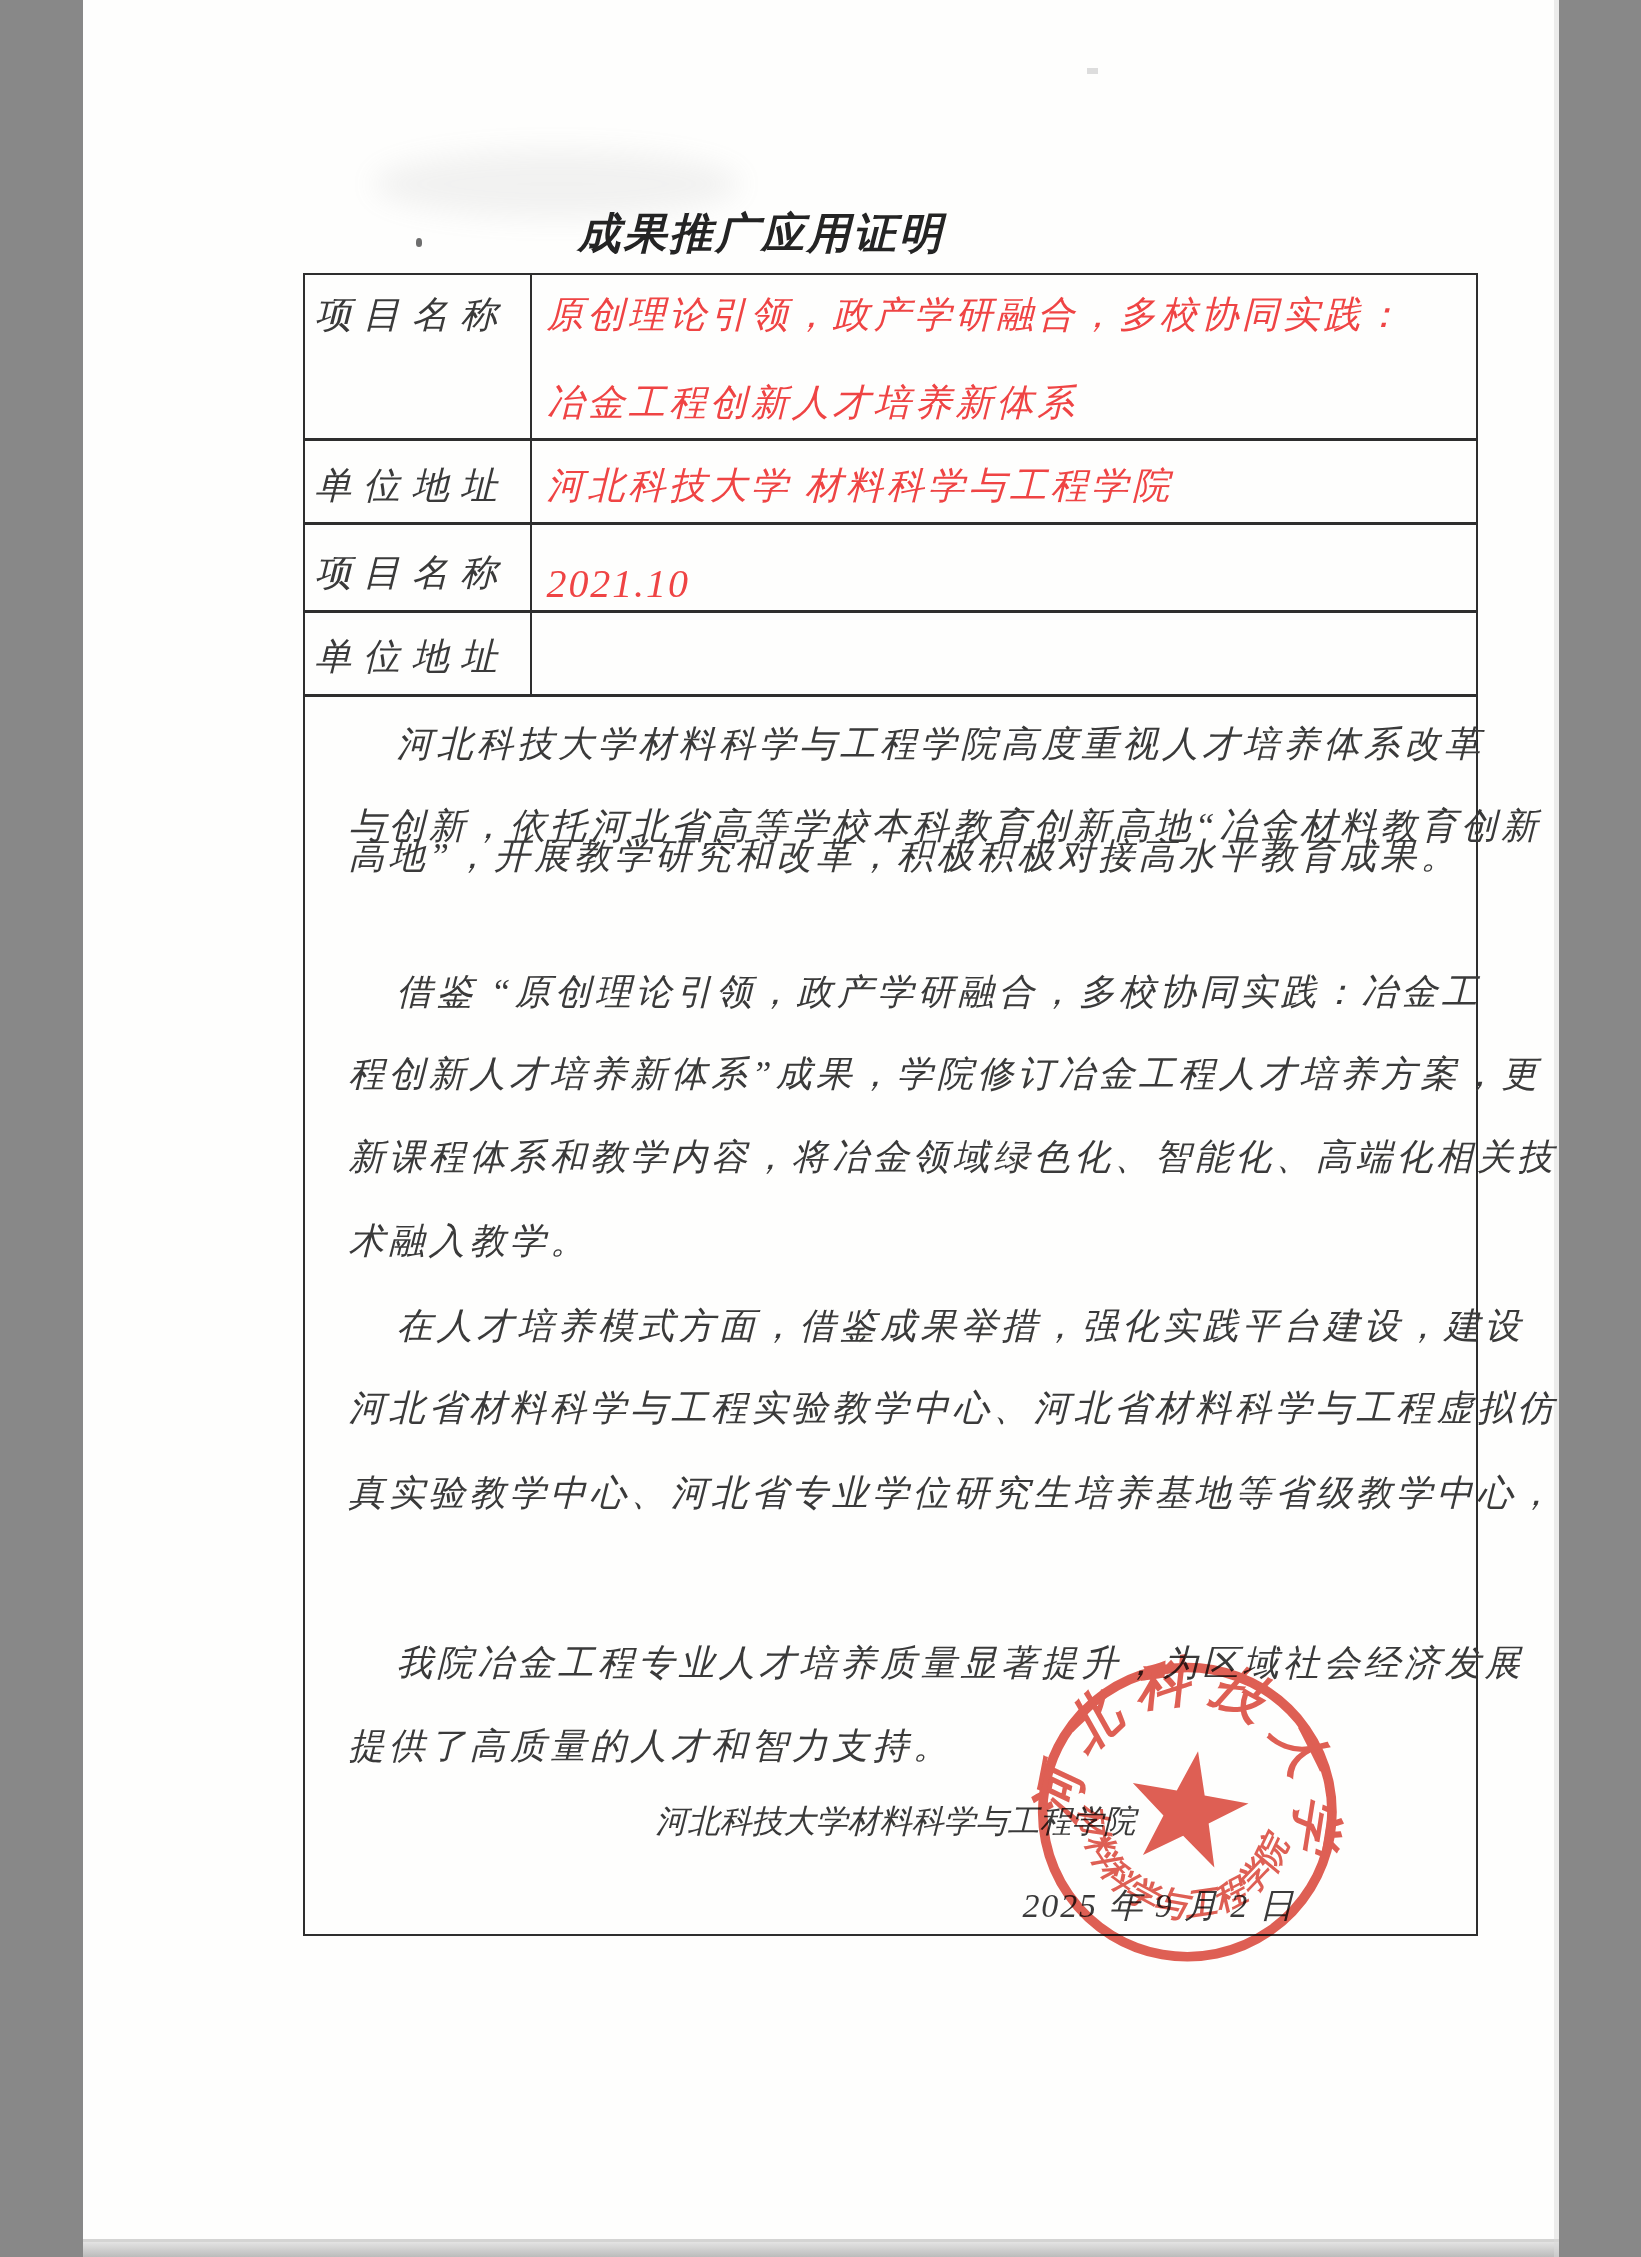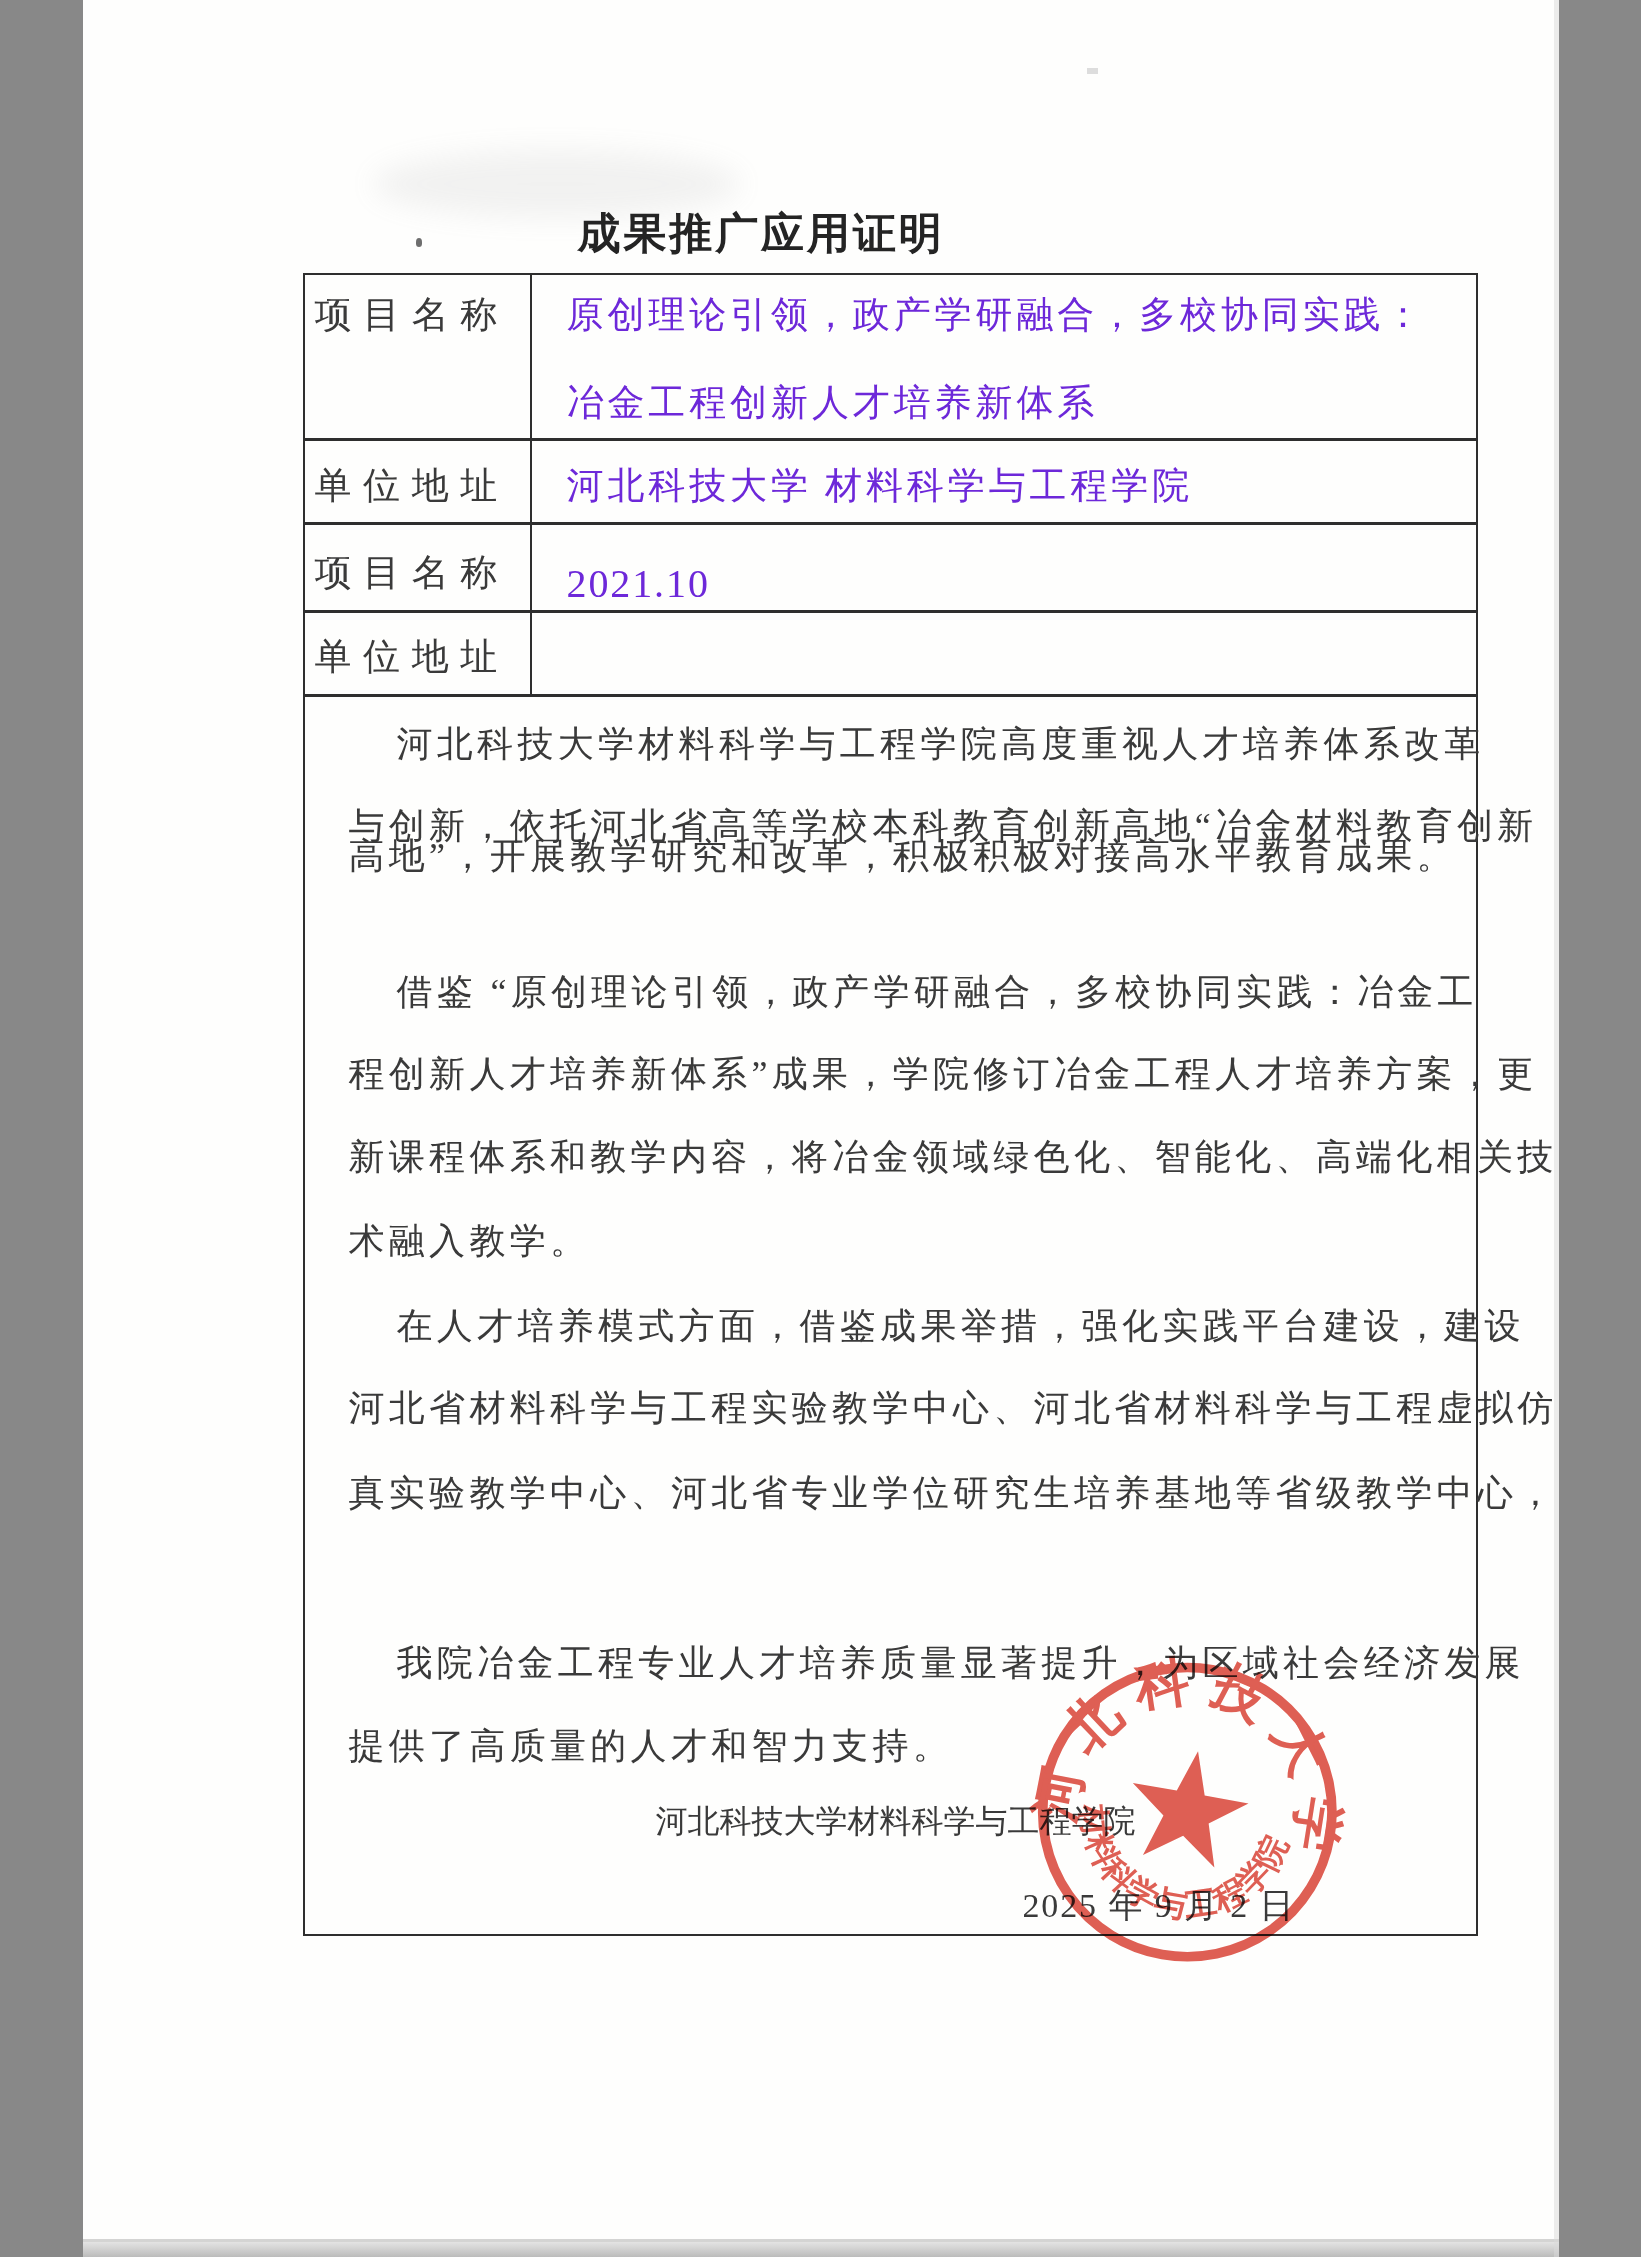--- a/index.html
+++ b/index.html
@@ -4,20 +4,21 @@
 <style>
   html,body{margin:0;padding:0;background:#888;}
   .page{
     position:relative;
     width:1476px;height:2257px;
     margin:0 auto;
     background:#fefefd;
     overflow:hidden;
     font-family:"Liberation Serif","DejaVu Serif",serif;
     color:#343434;
+    font-style:italic;
   }
   
   .smudge{position:absolute;background:#9a9a9a;filter:blur(13.5px);opacity:.12;border-radius:50%;}
   .dot-mark{position:absolute;width:6.8px;height:8.7px;background:#4a4a4a;border-radius:50%;opacity:.8;}
   .edge-bottom{position:absolute;left:0;bottom:0;width:100%;height:15.4px;background:linear-gradient(#d8d8d8,#9f9f9f);opacity:.7;}
   .edge-bottom-line{position:absolute;left:0;bottom:15.4px;width:100%;height:2.9px;background:#aaa;opacity:.5;}
   .edge-right{position:absolute;top:0;right:0;width:4.8px;height:100%;background:#d9d9d9;opacity:.5;}
   .tick-mark{position:absolute;background:#cfcfcf;opacity:.7;}
   
   .doc-title{
@@ -28,22 +29,22 @@
   .tbl{position:absolute;left:220px;top:273px;width:1175px;height:1663px;
        border:2.9px solid #2e2e2e;box-sizing:border-box;}
   .hline{position:absolute;left:0;width:100%;height:2.9px;background:#2e2e2e;}
   .vline{position:absolute;left:225px;top:0;width:2.9px;height:422px;background:#2e2e2e;}
   
   .cell-label{
     position:absolute;left:232px;
     font-size:37px;letter-spacing:11.6px;color:#3a3a3a;
   }
   .cell-value{
-    position:absolute;left:484px;
-    font-size:37px;letter-spacing:3.9px;color:#6d28d9;white-space:nowrap;
+    position:absolute;left:464px;
+    font-size:37px;letter-spacing:3.9px;color:#ef4444;white-space:nowrap;
   }
   .num-value{letter-spacing:1.9px;font-size:40px;margin-top:12px;}
   
   .body-line{
     position:absolute;left:230px;
     font-size:36px;letter-spacing:4.3px;color:#3a3a3a;white-space:nowrap;margin-left:36px;
   }
   .indent{padding-left:48px;}
   .sig-line{
     position:absolute;right:423px;top:1800px;

